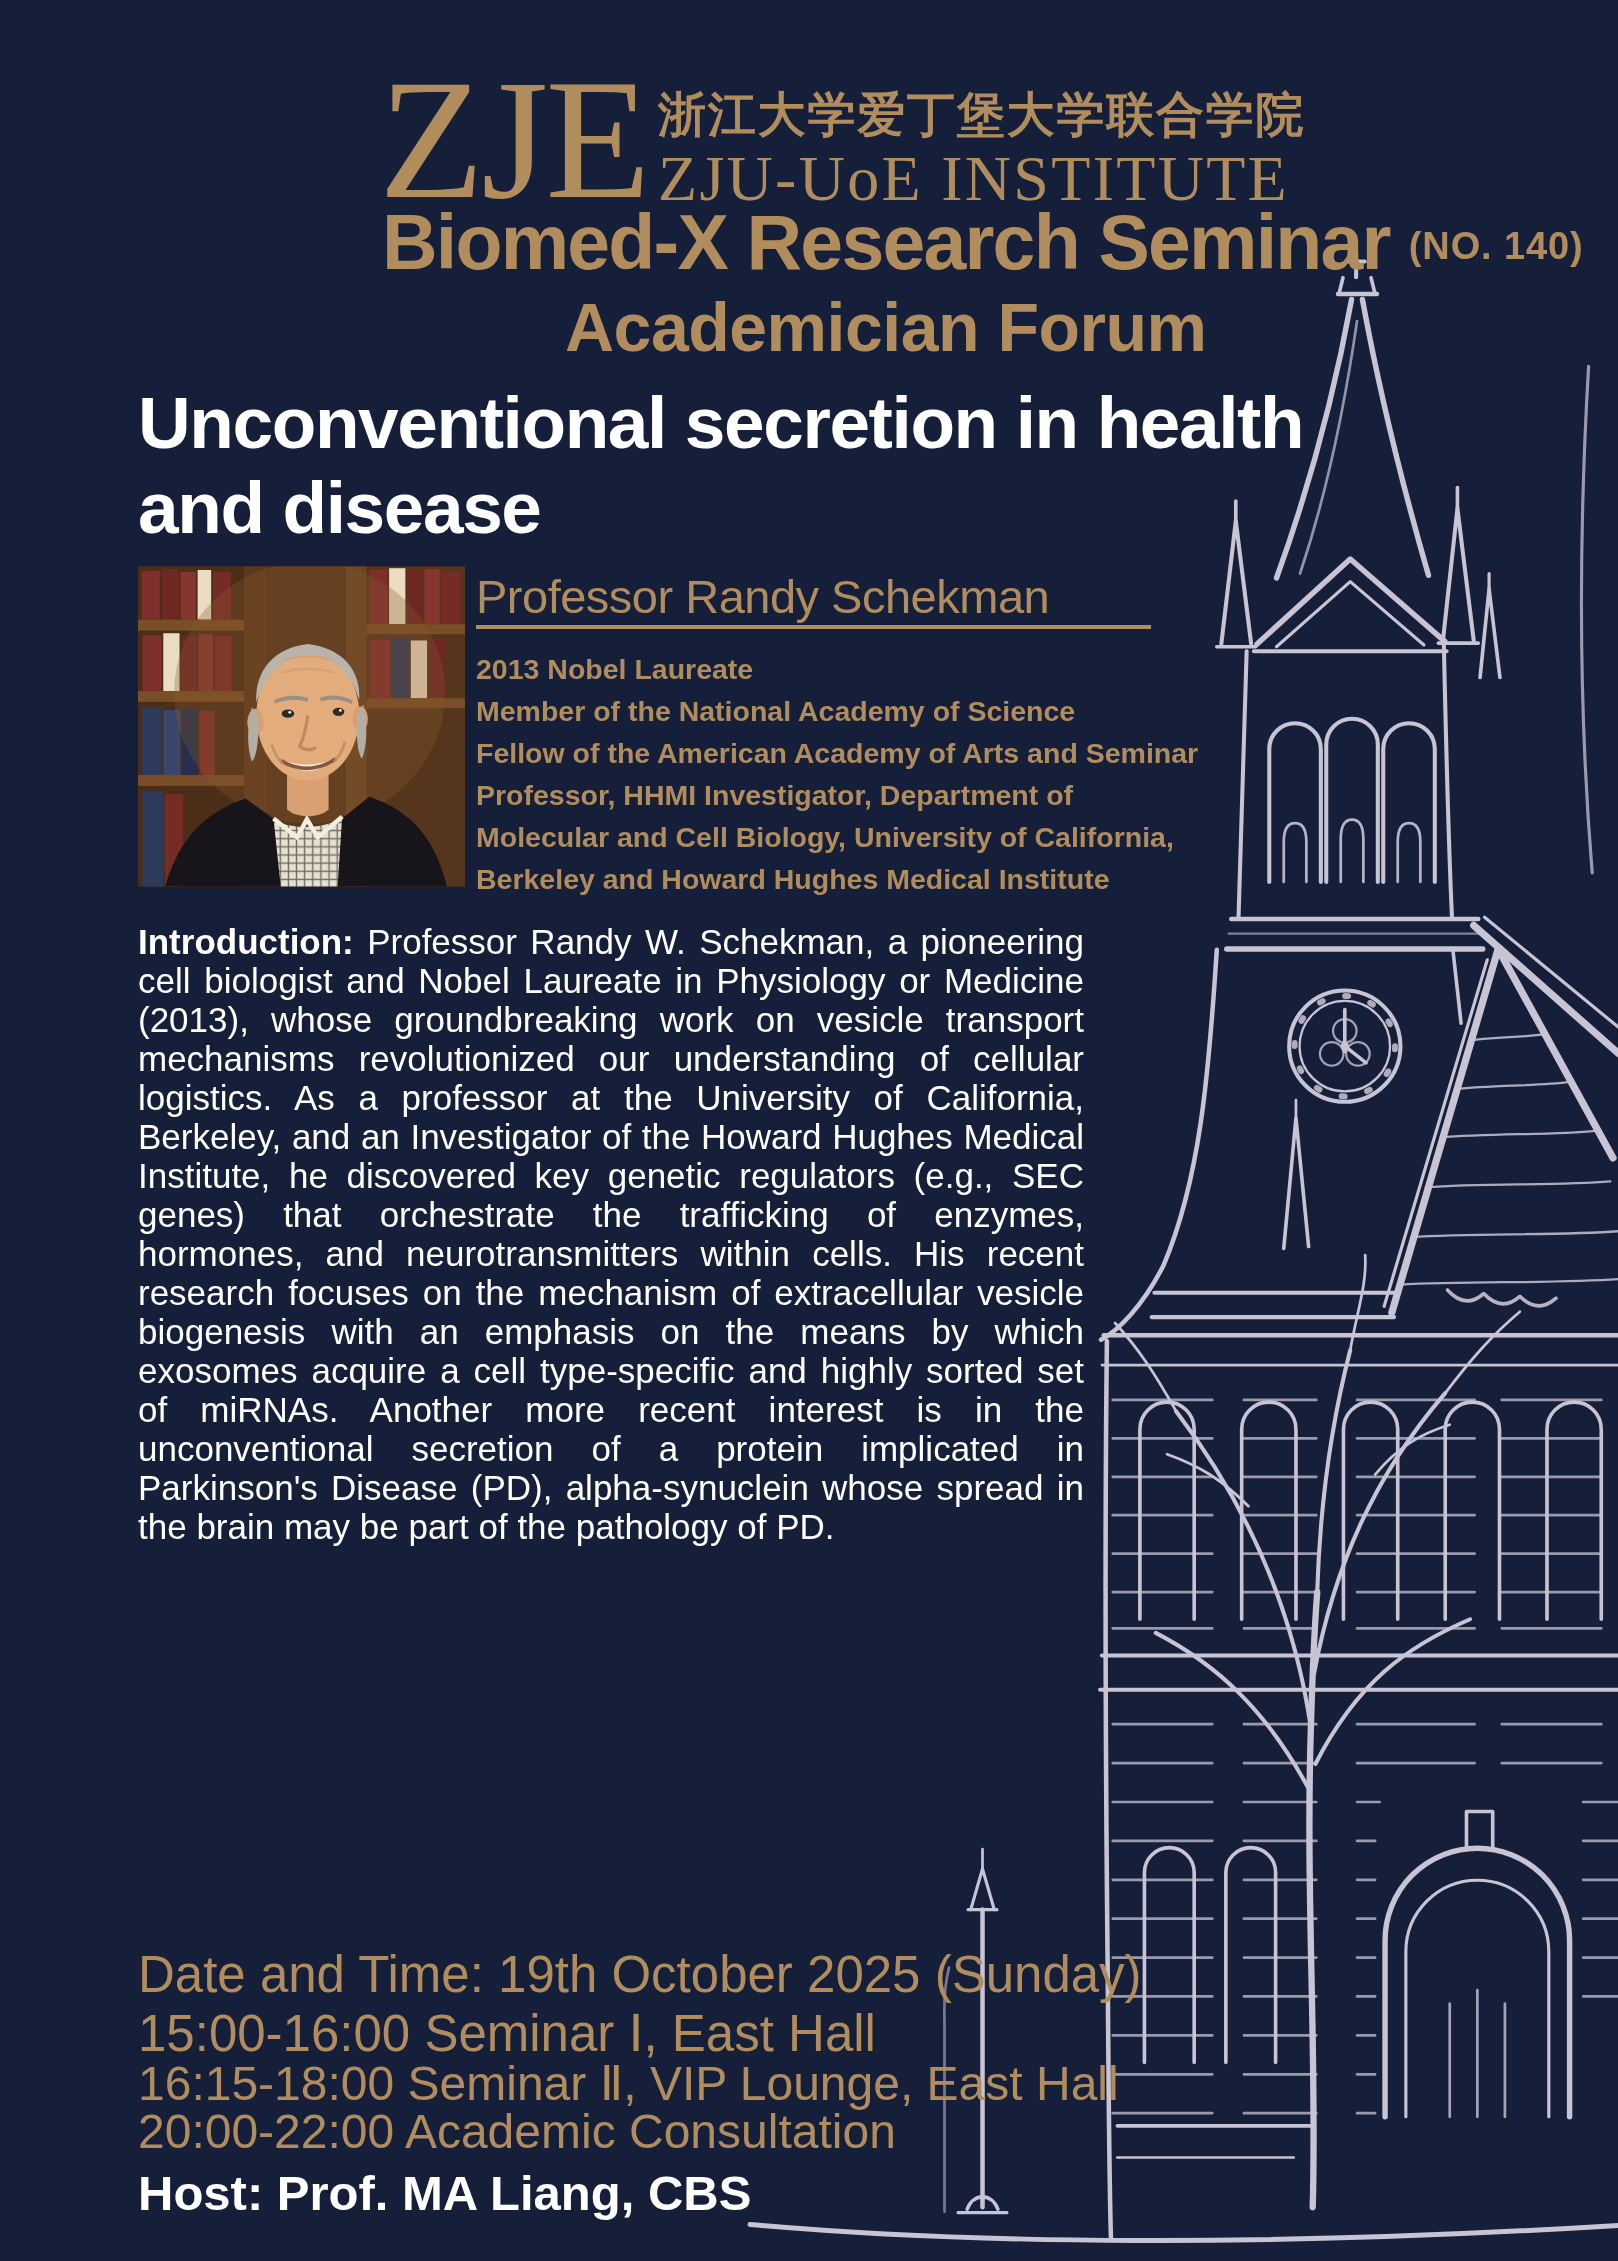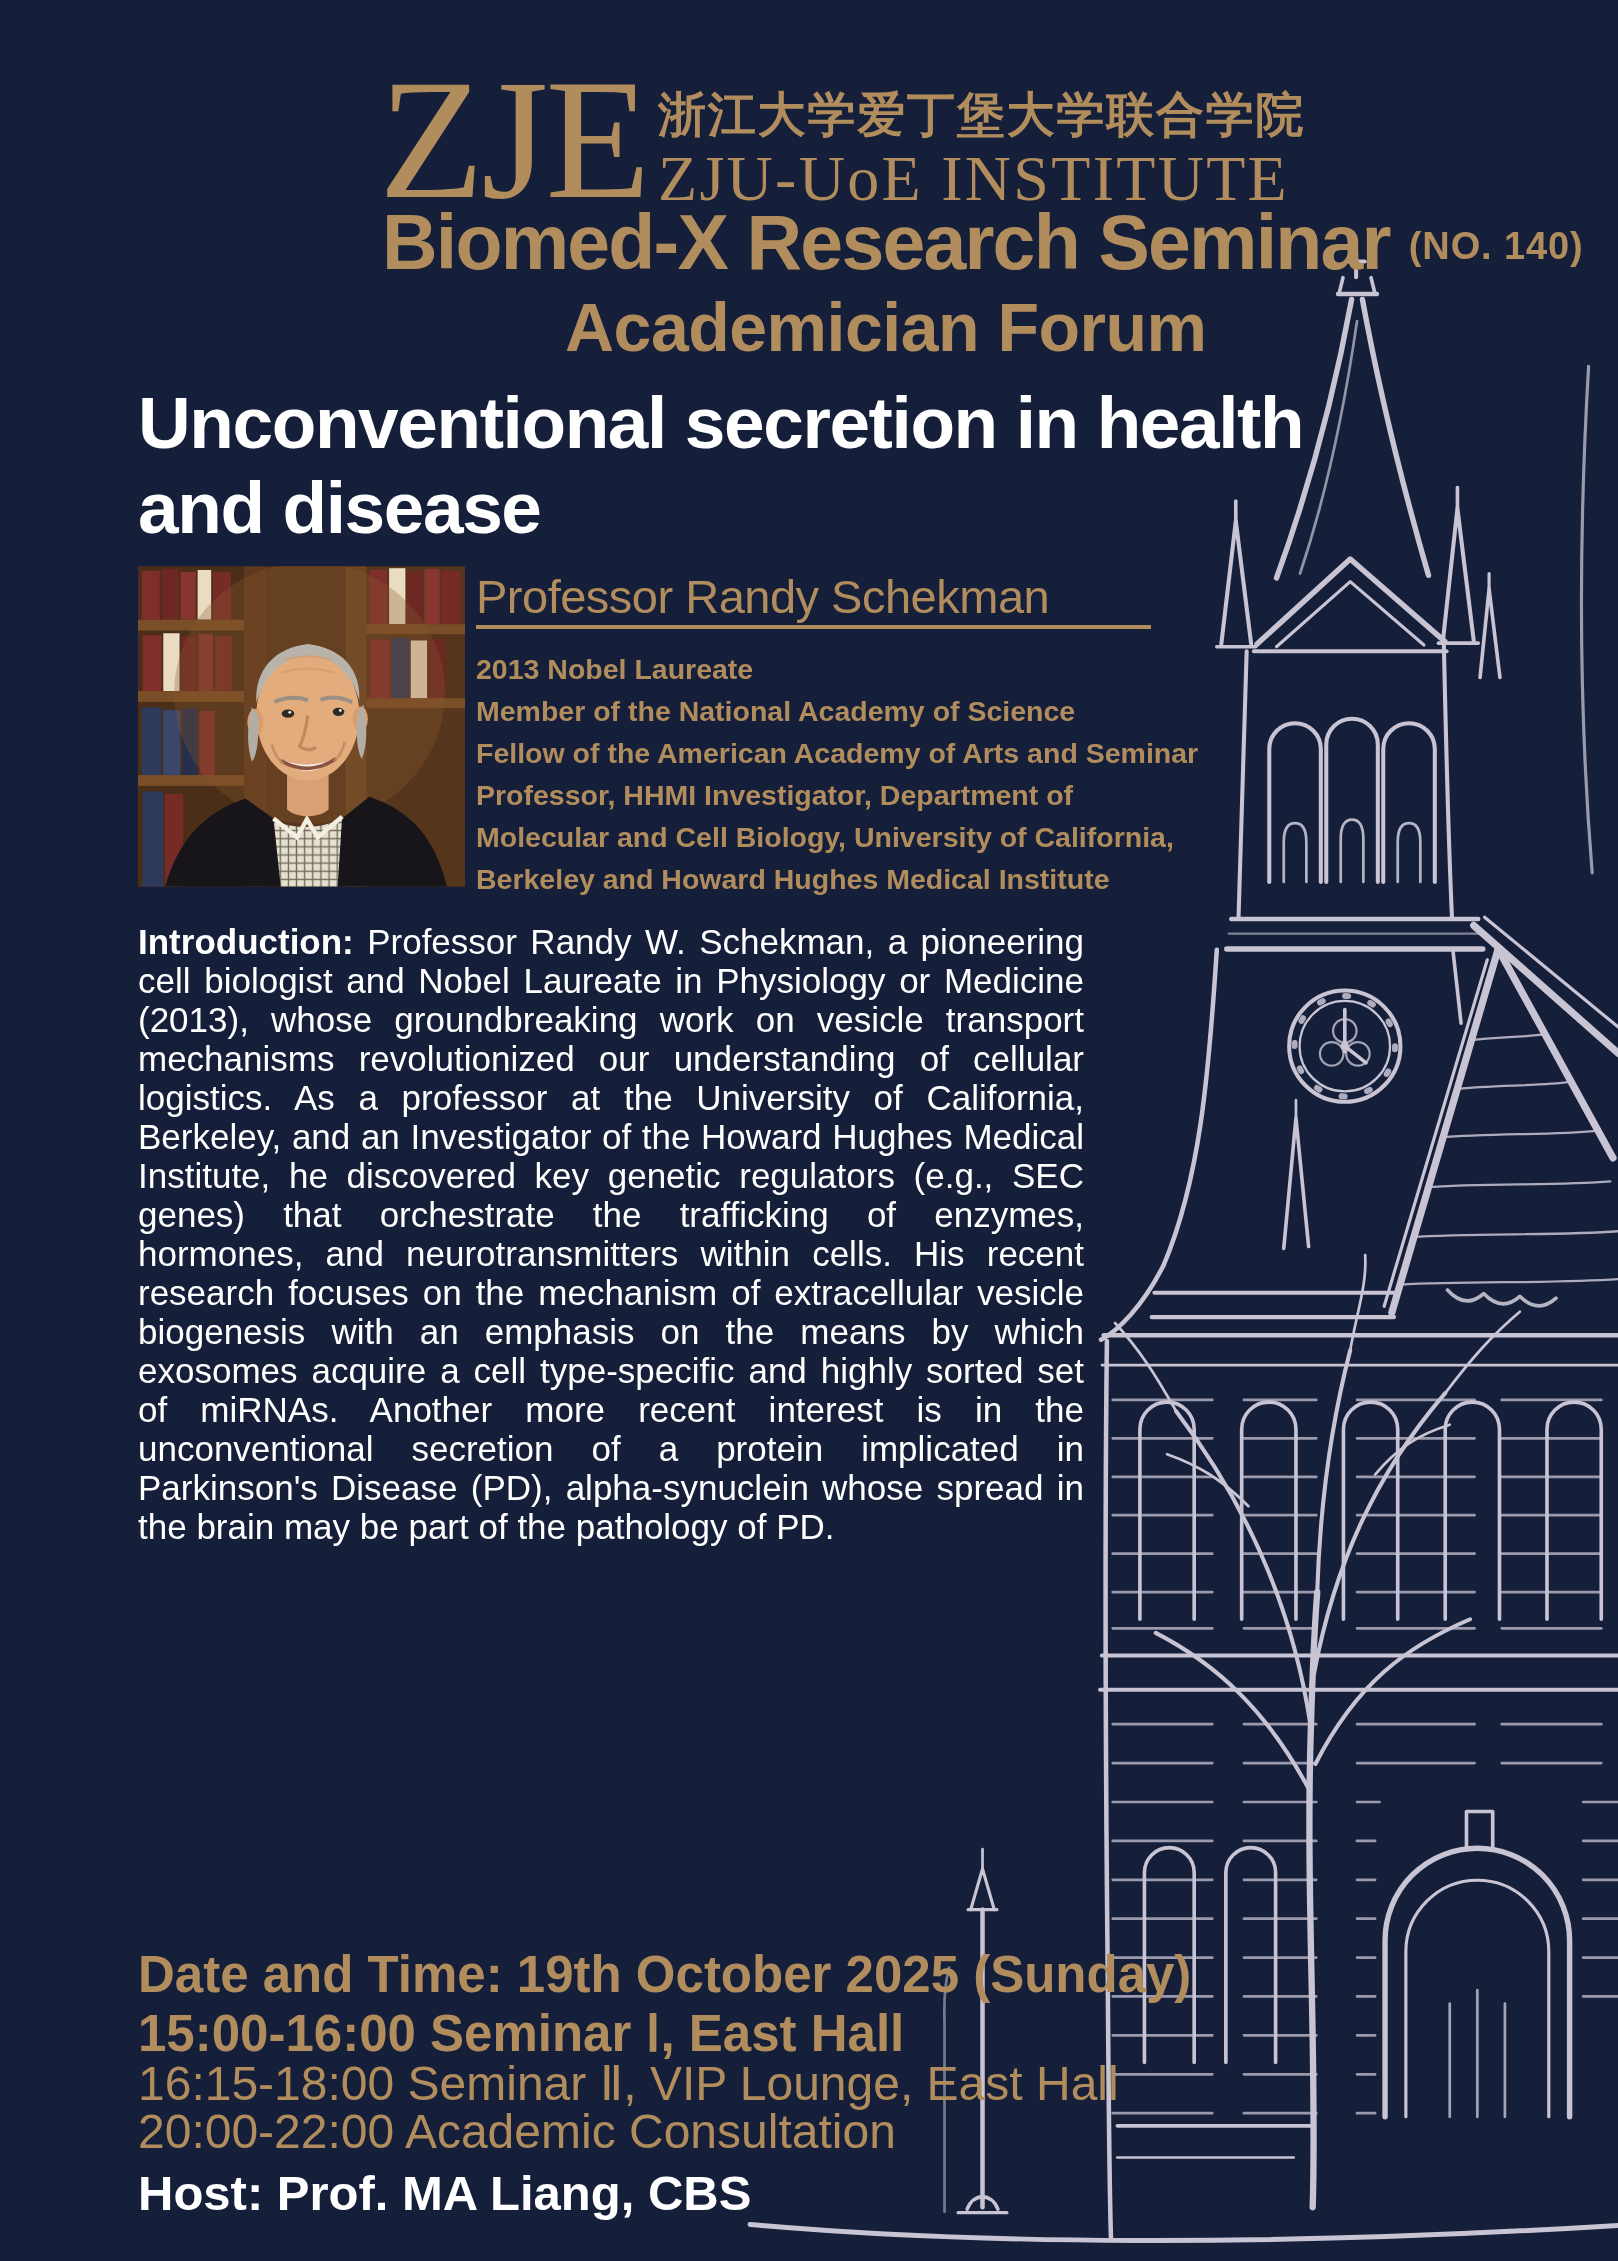--- a/index.html
+++ b/index.html
@@ -42,21 +42,21 @@
   .cred-line{font-size:28.5px; font-weight:700; line-height:42px; color:#b18d5e; white-space:nowrap;}
   
   .intro{
     left:138px; top:922px; width:946px;
     font-size:35px; line-height:39px; color:#ffffff;
     text-align:justify;
   }
   .intro b{font-weight:700;}
   
   .sched{left:138px; line-height:1; white-space:nowrap; color:#b18d5e;}
-  .sched.b{font-weight:700; font-size:51px;}
+  .sched.b{font-weight:400; font-size:51px;}
   .sched.r{font-weight:400; font-size:48px;}
   .s1{top:1949px;} .s2{top:2008px;text-align:right;} .s3{top:2060px;} .s4{top:2108px;}
   .host{left:138px; top:2169px; font-size:49px; font-weight:700; color:#ffffff; line-height:1; white-space:nowrap;}
   
   .building{position:absolute; left:0; top:0; width:1619px; height:2276px; z-index:0;}
 </style>
 </head>
 <body>
 
 <div class="poster">

